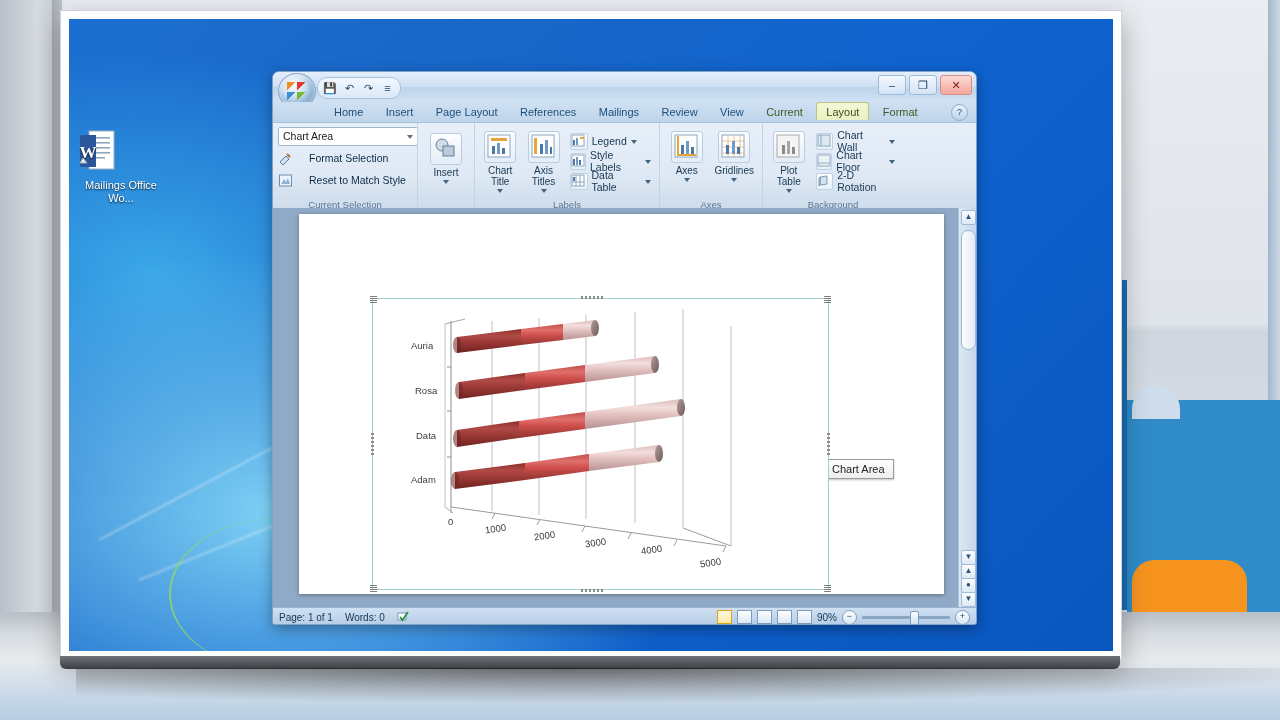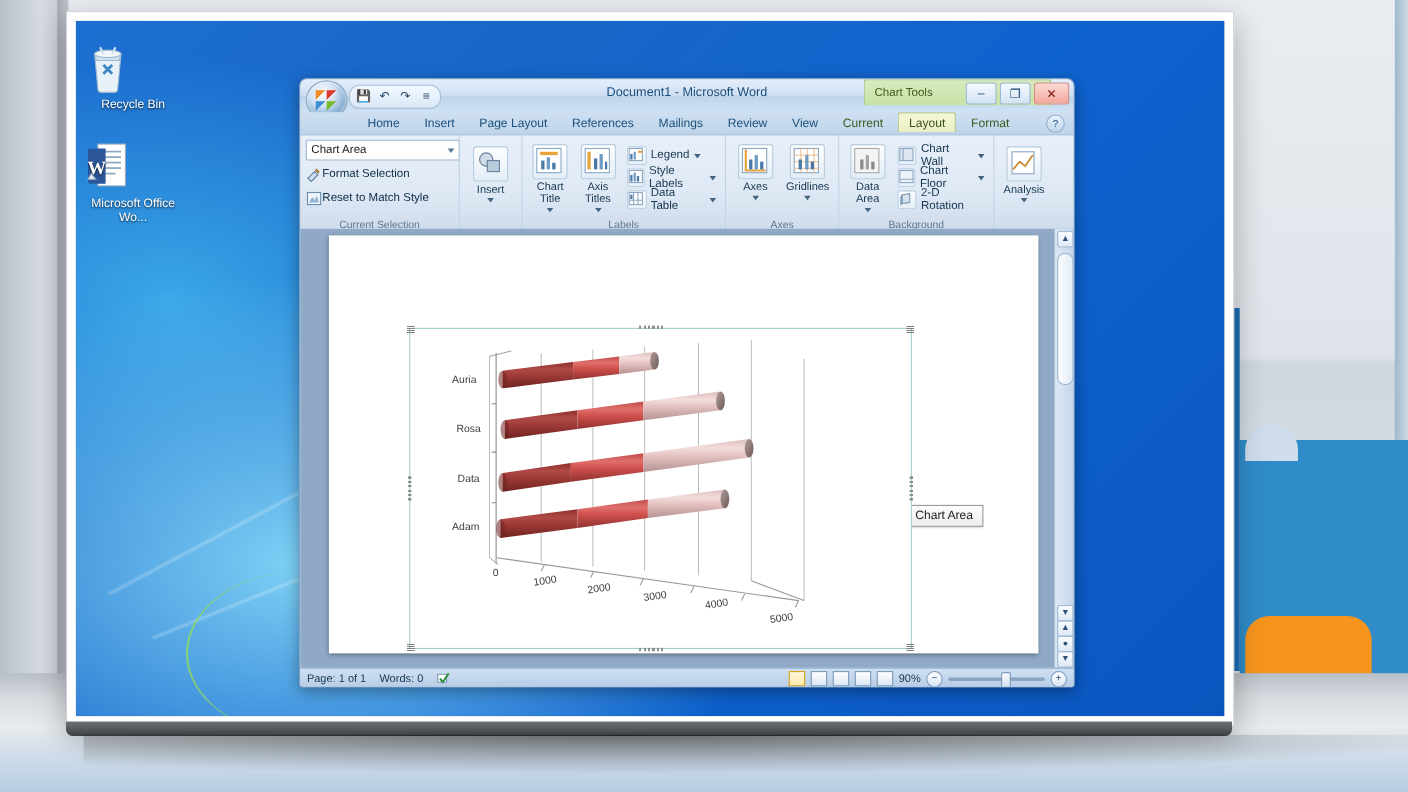--- a/index.html
+++ b/index.html
@@ -79,21 +79,21 @@
   
   .ribbon{position:relative;height:85px;background:linear-gradient(180deg,#e7eff9 0%,#dfe9f5 60%,#cfdceb 100%);
           border-top:1px solid #a9c2dc;display:flex;}
   .grp{position:relative;height:85px;padding:4px 5px 0 5px;display:flex;flex-direction:column;}
   .grp + .grp{border-left:1px solid #c3d3e4;}
   .grp-body{flex:1;display:flex;align-items:flex-start;gap:3px;}
   .grp-title{height:13px;text-align:center;font-size:9.5px;color:#5d7792;}
   .selbox{width:120px;height:17px;border:1px solid #9db7d1;background:#fff;font-size:10.5px;color:#1b1b1b;
           padding:0 14px 0 4px;line-height:17px;position:relative;border-radius:2px;}
   .carrow{position:absolute;right:4px;top:7px;width:0;height:0;border-left:3px solid transparent;border-right:3px solid transparent;border-top:4px solid #5a7691;}
-  .selrow{display:flex;align-items:center;gap:0;height:20px;font-size:10.5px;color:#0d2b45;cursor:default;}
+  .selrow{display:flex;align-items:center;gap:16px;height:20px;font-size:10.5px;color:#0d2b45;cursor:default;}
   .selrow .mini{width:15px;height:15px;border-radius:2px;display:inline-block;}
   .bigbtn{width:44px;display:flex;flex-direction:column;align-items:center;font-size:10px;color:#17364f;line-height:11px;text-align:center;}
   .bigbtn .ic{width:30px;height:30px;border:1px solid #b9cde0;border-radius:3px;background:linear-gradient(180deg,#fdfefe,#e3edf7);margin-bottom:2px;position:relative;overflow:hidden;}
   .bigbtn.tall{width:46px;}
   .smrow{display:flex;flex-direction:column;gap:2px;padding-top:1px;}
   .smbtn{display:flex;align-items:center;gap:4px;font-size:10.5px;color:#17364f;height:18px;padding:0 3px;border-radius:2px;}
   .smbtn .ic{width:16px;height:15px;border:1px solid #c0d2e3;border-radius:2px;background:linear-gradient(180deg,#fff,#e6eff8);position:relative;overflow:hidden;}
   .dcar{width:0;height:0;border-left:3px solid transparent;border-right:3px solid transparent;border-top:4px solid #44637f;margin-top:2px;}
 
   
@@ -144,64 +144,50 @@
 
   <div class="bezel">
     <div class="bezel-inner">
 
       <div class="wallpaper">
         <div class="w-streak" style="left:30px;top:520px;width:300px;height:2px;transform:rotate(-28deg);"></div>
         <div class="w-streak" style="left:70px;top:560px;width:250px;height:2px;transform:rotate(-22deg);"></div>
         <div class="w-green" style="left:100px;top:500px;width:210px;height:150px;"></div>
       </div>
 
-      <div class="dicon" style="left:6px;top:18px;">
-        <span class="glyph">
-          <svg width="46" height="48" viewBox="0 0 46 48">
-            <path d="M11 12 h24 l-3 32 a3 3 0 0 1 -3 3 h-12 a3 3 0 0 1 -3 -3 z" fill="#e8f1f8" stroke="#9fb9cf" stroke-width="1"></path>
-            <path d="M11 12 h24 l-1.5 6 h-21 z" fill="#cfe2f0" stroke="#9fb9cf"></path>
-            <ellipse cx="23" cy="12" rx="12" ry="3.4" fill="#f2f8fc" stroke="#9fb9cf"></ellipse>
-            <path d="M19 22 l4 4 -4 4 M27 22 l-4 4 4 4" stroke="#3f86c4" stroke-width="2.6" fill="none"></path>
-            <path d="M16 6 l3 6 M30 6 l-3 6" stroke="#cfe2f0" stroke-width="2"></path>
-          </svg>
-        </span>
-        <span>Recycle Bin</span>
-      </div>
 
       <div class="dicon" style="left:6px;top:108px;">
         <span class="glyph">
           <svg width="46" height="48" viewBox="0 0 46 48">
             <rect x="14" y="4" width="25" height="38" fill="#ffffff" stroke="#9fb0c0"></rect>
             <rect x="18" y="10" width="17" height="1.6" fill="#8fa8bf"></rect>
             <rect x="18" y="15" width="17" height="1.6" fill="#8fa8bf"></rect>
             <rect x="18" y="20" width="17" height="1.6" fill="#8fa8bf"></rect>
             <rect x="18" y="25" width="17" height="1.6" fill="#8fa8bf"></rect>
             <rect x="18" y="30" width="12" height="1.6" fill="#8fa8bf"></rect>
             <path d="M7 8 h14 v32 h-14 a2 2 0 0 1 -2 -2 v-28 a2 2 0 0 1 2 -2z" fill="#2b579a"></path>
             <text x="13" y="31" font-size="17" font-family="Liberation Serif, serif" fill="#ffffff" text-anchor="middle" font-weight="bold">W</text>
             <path d="M5 36 l7 0 l-4 -5 z" fill="#eef3f8" stroke="#9fb0c0"></path>
           </svg>
         </span>
-        <span>Microsoft Office Wo...</span>
+        <span>Mailings Office Wo...</span>
       </div>
 
       <div class="word">
 
         <div class="titlebar">
           <div class="officebtn">
             <div class="o-logo"></div>
           </div>
           <div class="qat">
             <i>💾</i>
             <i>↶</i>
             <i>↷</i>
             <i>≡</i>
           </div>
-          <div class="win-title">Document1  -  Microsoft Word</div>
-          <div class="chart-tools">Chart Tools</div>
           <div class="wbtns">
             <div class="wbtn">–</div>
             <div class="wbtn">❐</div>
             <div class="wbtn close">✕</div>
           </div>
         </div>
 
         <div class="tabsrow">
           <span class="tab">Home</span>
           <span class="tab">Insert</span>
@@ -367,21 +353,21 @@
             <div class="grp-body" style="padding-top:4px;">
               <div class="bigbtn">
                 <span class="ic">
                   <svg width="28" height="28" viewBox="0 0 28 28">
                       <rect x="3" y="3" width="22" height="22" fill="#f4f4f4" stroke="#a8a8a8"></rect>
                       <rect x="8" y="13" width="3" height="9" fill="#8a8a8a"></rect>
                       <rect x="13" y="9" width="3" height="13" fill="#a5a5a5"></rect>
                       <rect x="18" y="15" width="3" height="7" fill="#8a8a8a"></rect>
                     </svg>
                 </span>
-                <span>Data Area</span>
+                <span>Plot Table</span>
                 <span class="dcar"></span>
               </div>
               <div class="smrow">
                 <div class="smbtn">
                   <span class="ic">
                     <svg width="14" height="13" viewBox="0 0 14 13">
                         <rect x="1" y="1" width="12" height="11" fill="#dfe8f2" stroke="#8aa6c1"></rect>
                         <path d="M4 1v11" stroke="#8aa6c1"></path>
                       </svg>
                   </span>
@@ -405,35 +391,20 @@
                         <path d="M3 3 l-1 2 v7 l1-1z" fill="#b9c9da" stroke="#7d9bb8"></path>
                       </svg>
                   </span>
                   <span>2-D Rotation</span>
                 </div>
               </div>
             </div>
             <div class="grp-title">Background</div>
           </div>
 
-          <div class="grp" style="width:44px;">
-            <div class="grp-body" style="padding-top:6px;justify-content:center;">
-              <div class="bigbtn">
-                <span class="ic">
-                  <svg width="28" height="28" viewBox="0 0 28 28">
-                      <rect x="4" y="4" width="20" height="20" fill="#fff" stroke="#8aa6c1"></rect>
-                      <path d="M5 20 L11 13 L16 17 L23 7" stroke="#c98a2e" stroke-width="1.6" fill="none"></path>
-                    </svg>
-                </span>
-                <span>Analysis</span>
-                <span class="dcar"></span>
-              </div>
-            </div>
-            <div class="grp-title">&nbsp;</div>
-          </div>
         </div>
 
         <div class="docarea">
           <div class="page">
 
             <div class="tooltip">Chart Area</div>
 
             <div class="chartobj">
 
               <div class="hbar" style="left:208px;top:-3px;width:22px;"></div>

